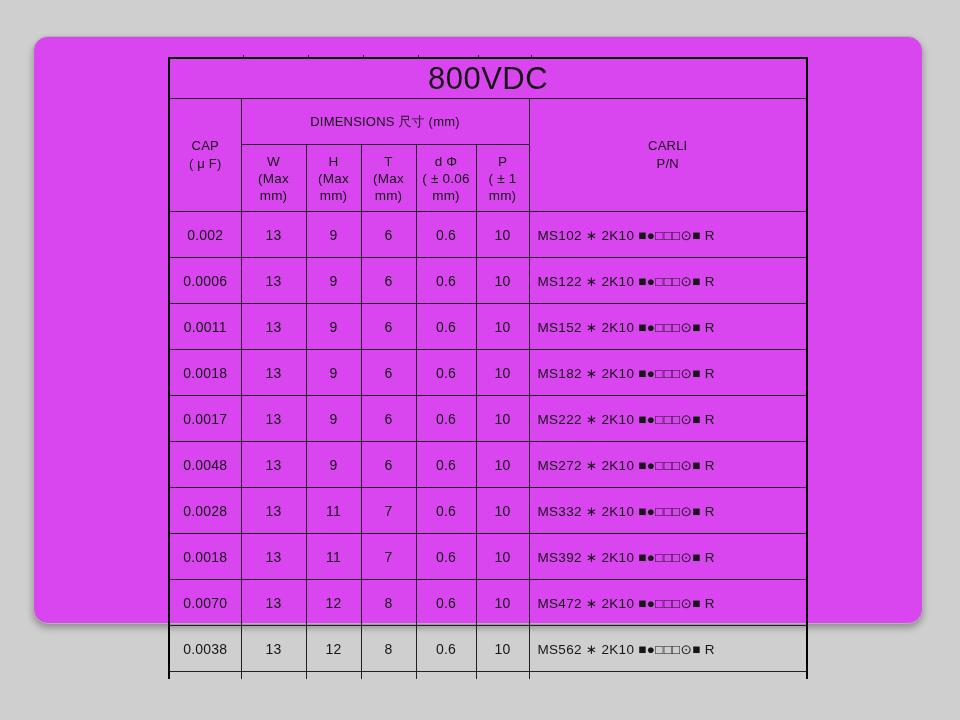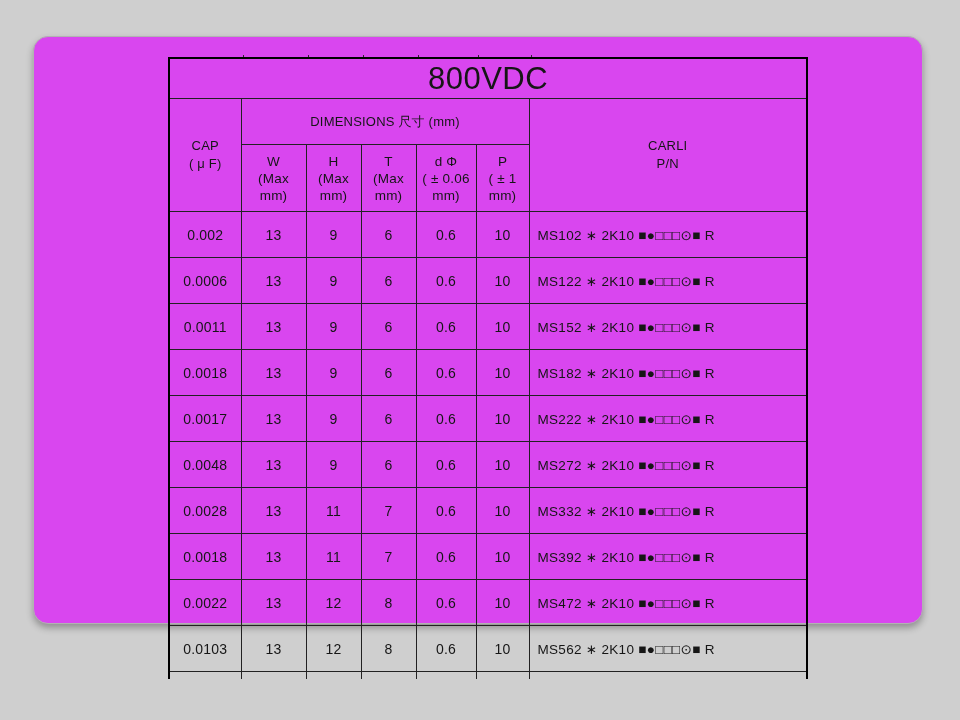--- a/index.html
+++ b/index.html
@@ -202,31 +202,31 @@
           <td>0.0018</td>
           <td>13</td>
           <td>11</td>
           <td>7</td>
           <td>0.6</td>
           <td>10</td>
           <td class="pn">MS392 ∗ 2K10 ■●□□□⊙■ R</td>
         </tr>
 
         <tr class="data-row">
-          <td>0.0022</td>
+          <td>0.0070</td>
           <td>13</td>
           <td>12</td>
           <td>8</td>
           <td>0.6</td>
           <td>10</td>
           <td class="pn">MS472 ∗ 2K10 ■●□□□⊙■ R</td>
         </tr>
 
         <tr class="data-row">
-          <td>0.0103</td>
+          <td>0.0038</td>
           <td>13</td>
           <td>12</td>
           <td>8</td>
           <td>0.6</td>
           <td>10</td>
           <td class="pn">MS562 ∗ 2K10 ■●□□□⊙■ R</td>
         </tr>
 
         <tr class="phantom">
           <td></td>

